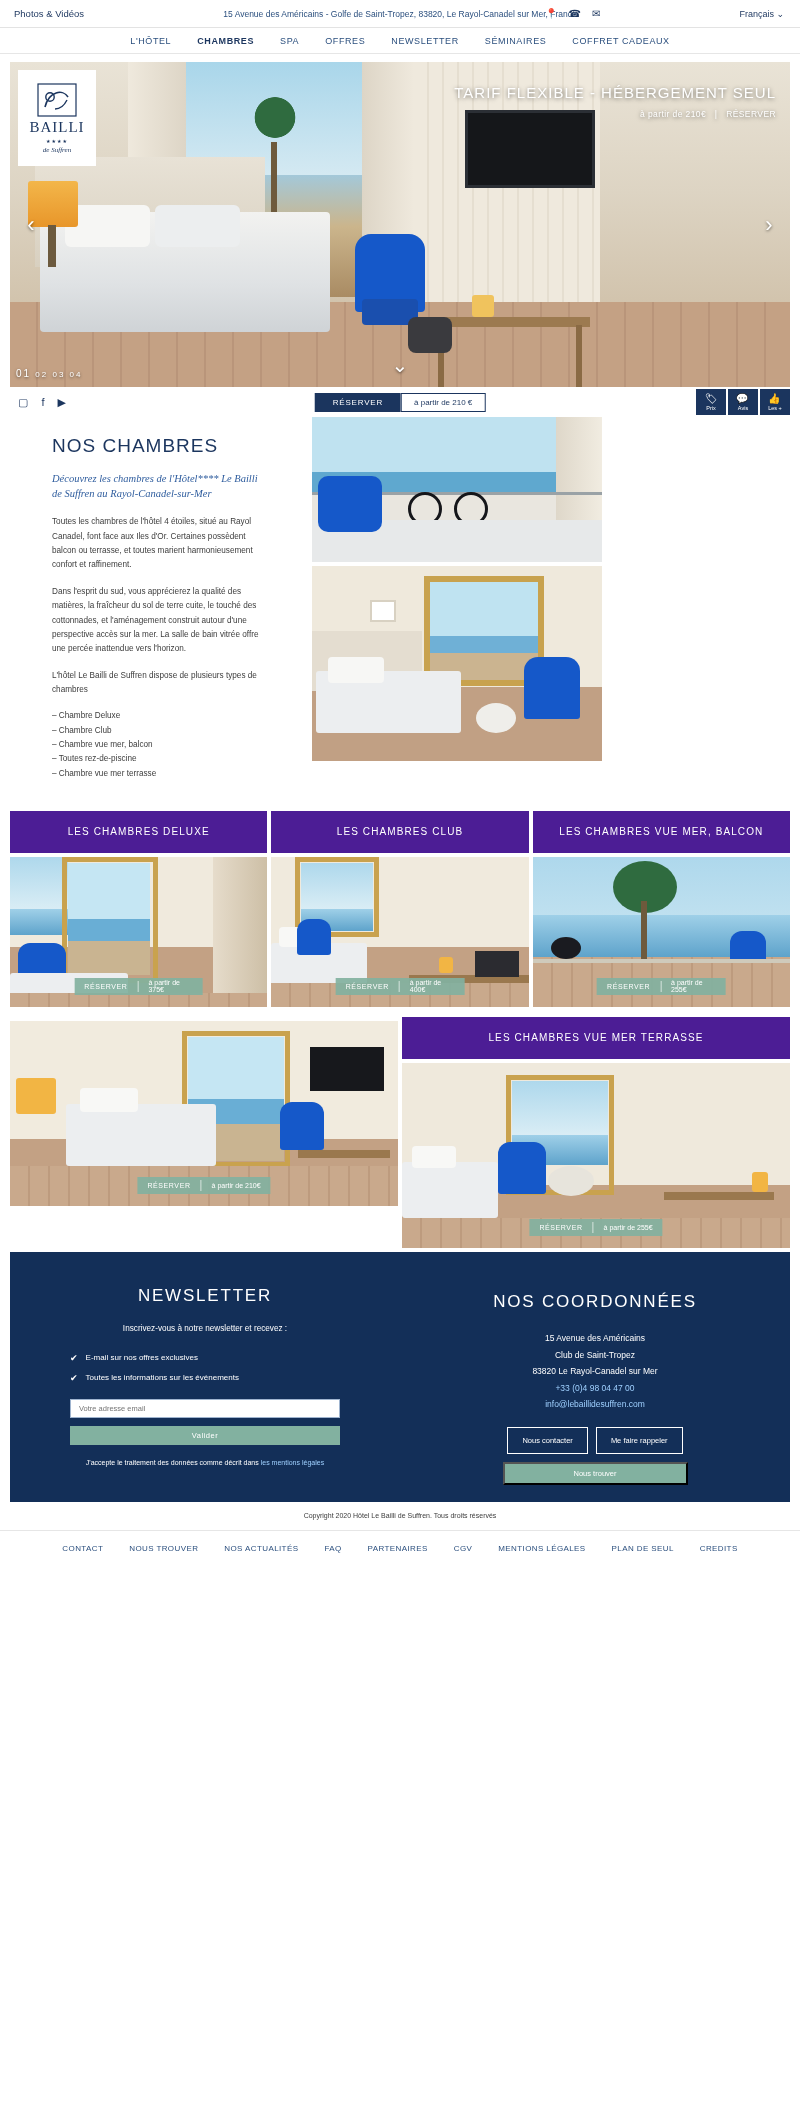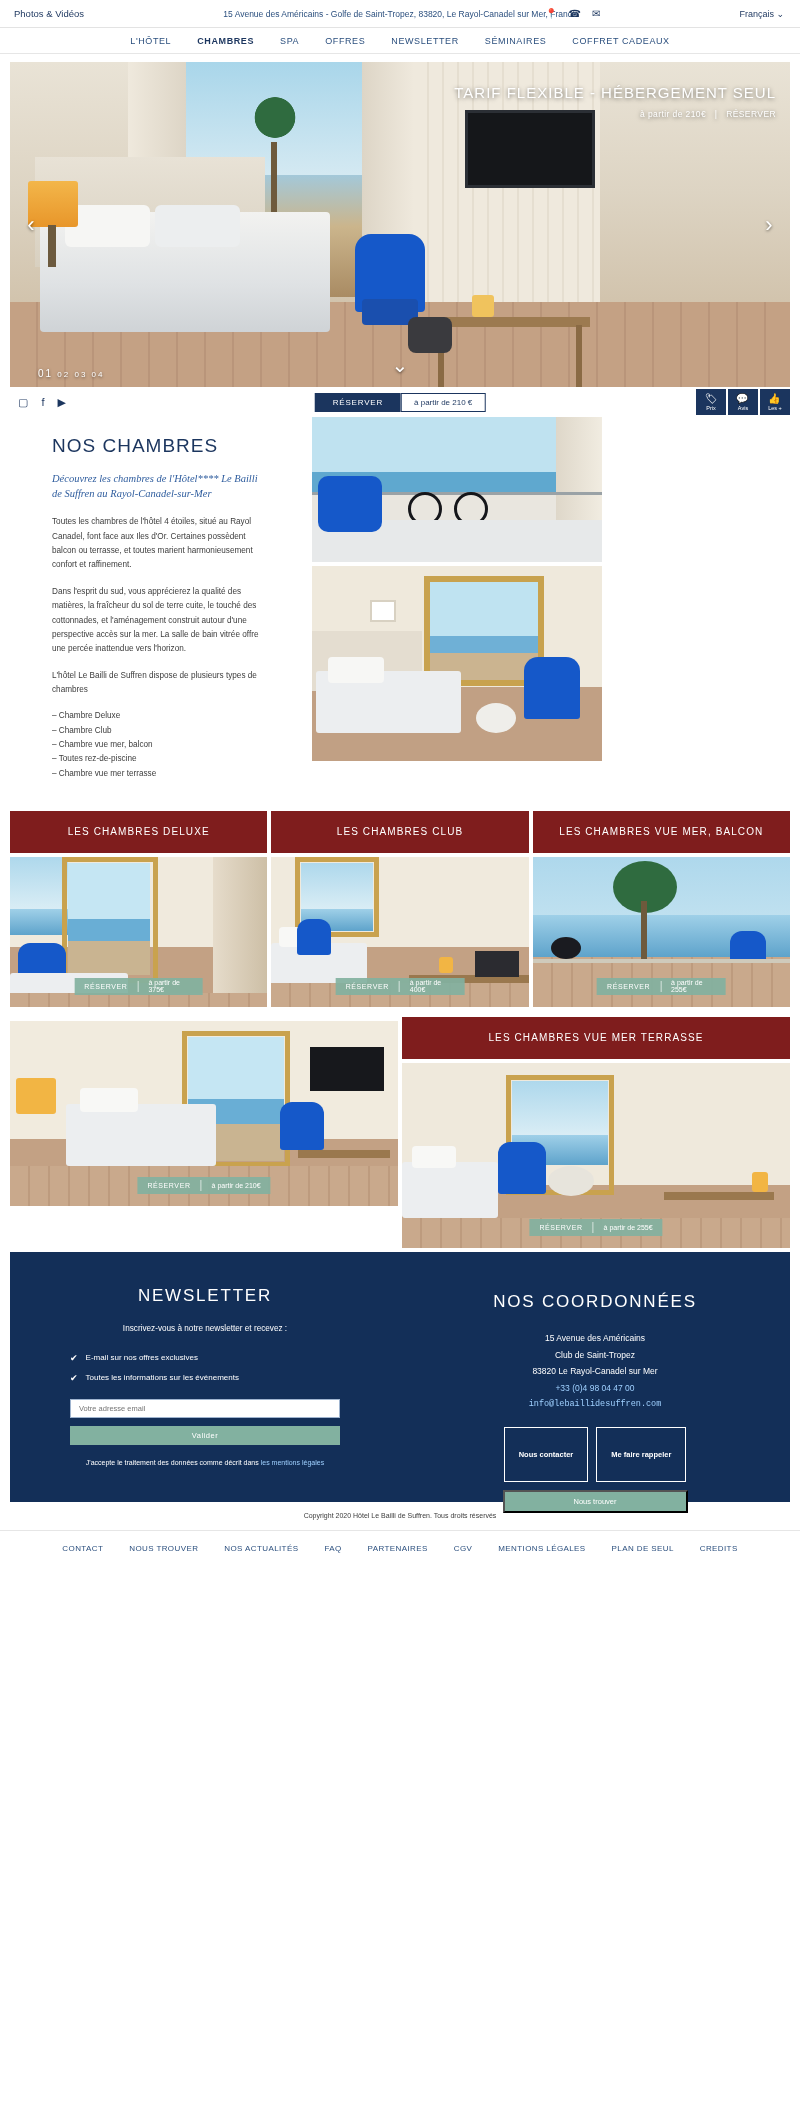--- a/index.html
+++ b/index.html
@@ -126,21 +126,21 @@
     width:26px; height:26px; color:#fff; font-size:22px; line-height:26px; text-align:center;
     text-shadow:0 1px 3px rgba(0,0,0,.6); cursor:pointer;
   }
   .arrow.left { left: 8px; }
   .arrow.right { right: 8px; }
   .hero-chevron {
     position:absolute; left:50%; bottom: 10px; transform:translateX(-50%);
     color:#fff; font-size: 20px; text-shadow:0 1px 3px rgba(0,0,0,.6);
   }
   .hero-pager {
-    position:absolute; left: 28px; bottom: 8px; color:#fff; font-size:8px; letter-spacing:2px;
+    position:absolute; left: 6px; bottom: 8px; color:#fff; font-size:8px; letter-spacing:2px;
     text-shadow:0 1px 3px rgba(0,0,0,.6);
     text-align:right;
   }
   .hero-pager .cur { font-size: 10px; }
 
   
   .subbar {
     height: 30px; display:flex; align-items:center; position: relative;
     margin: 0 10px; background:#fff;
   }
@@ -202,21 +202,21 @@
   .img-room2 .head { position:absolute; left:0; bottom:70px; width:110px; height:60px; background:#e4ddd0;}
   .img-room2 .chair { position:absolute; right:22px; bottom:42px; width:56px; height:62px; background:#1558c9; border-radius:14px 14px 3px 3px;}
   .img-room2 .pouf { position:absolute; right:86px; bottom:28px; width:40px; height:30px; background:#efeeea; border-radius:50%;}
   .img-room2 .art { position:absolute; left:58px; top:34px; width:26px; height:22px; background:#fff; border:2px solid #d8d1c2;}
 
   
   .cats { margin: 10px 10px 0 10px; }
   .cat-row { display:flex; gap: 4px; }
   .cat-col { flex: 1; }
   .cat-title {
-    background:#7f1d1d; color:#fff; height: 42px;
+    background:#4c1d95; color:#fff; height: 42px;
     display:flex; align-items:center; justify-content:center; text-align:center;
     font-size: 10px; letter-spacing: 1.1px; line-height: 1.3; padding: 0 8px;
   }
   .cat-img { height: 150px; position:relative; overflow:hidden; margin-top: 4px; }
   .cat-cta {
     position:absolute; left: 50%; transform: translateX(-50%); bottom: 12px;
     display:flex; align-items:stretch; height: 17px;
     background: rgba(130,177,160,.92); color:#fff; font-size: 7px;
   }
   .cat-cta .a { display:flex; align-items:center; padding: 0 10px; letter-spacing:.6px; }
@@ -254,26 +254,25 @@
     width:100%; height: 19px; background:#82b1a0; color:#fff; border:none;
     font-size: 7.5px; margin-top: 8px; letter-spacing:.5px;
   }
   .news .legal { font-size: 7px; line-height:1.7; margin-top: 12px; }
   .news .legal a { color:#9fd0ff; text-decoration:none; }
 
   .coord { width: 50%; padding: 40px 40px 0 40px; color:#fff; text-align:center; }
   .coord h3 { font-weight:normal; font-size: 17px; letter-spacing: 1.8px; margin-bottom: 18px; }
   .coord .line { font-size: 8.5px; line-height: 1.95; }
   .coord .tel { font-size: 8.5px; color:#9fd0ff; }
-  .coord .mail { font-size: 8.5px; color:#9fd0ff;font-family:Liberation Mono, monospace; }
+  .coord .mail { font-size: 8.5px; color:#9fd0ff; }
   .coord .btns { display:flex; gap: 8px; justify-content:center; margin-top: 14px; }
   .coord .btn-out {
     border:1px solid #fff; color:#fff; background:transparent; font-size:7.5px;
-    padding: 22px 14px;
-    font-weight: bold;
+    padding: 8px 14px;
   }
   .coord .btn-full {
     margin-top: 8px; background:#82b1a0; color:#fff; font-size:7.5px; padding: 5px 0;
     width: 185px; margin-left:auto; margin-right:auto;
   }
 
   
   .copyright {
     height: 28px; display:flex; align-items:center; justify-content:center;
     font-size: 7px; color:#3c3c3c; background:#fff;
@@ -332,20 +331,31 @@
     <div class="hp-chair"></div>
     <div class="hp-chair2"></div>
     <div class="hp-tv"></div>
     <div class="hp-desk"></div>
     <div class="hp-deskleg1"></div>
     <div class="hp-deskleg2"></div>
     <div class="hp-stool"></div>
     <div class="hp-lamp2"></div>
   </div>
 
+  <div class="logo-box">
+    <svg class="mark" viewBox="0 0 40 34">
+      <rect x="1" y="1" width="38" height="32" fill="none" stroke="#1b355e" stroke-width="1.2"></rect>
+      <path d="M8 24 C12 8, 26 6, 31 14" fill="none" stroke="#1b355e" stroke-width="1.6"></path>
+      <circle cx="13" cy="14" r="4.2" fill="none" stroke="#1b355e" stroke-width="1.4"></circle>
+      <path d="M18 26 C24 26, 28 21, 30 17" fill="none" stroke="#1b355e" stroke-width="1.4"></path>
+    </svg>
+    <div class="bailli">BAILLI</div>
+    <div class="stars">★★★★</div>
+    <div class="suffren">de Suffren</div>
+  </div>
 
   <div class="hero-overlay-top">
     <div class="t1">TARIF FLEXIBLE - HÉBERGEMENT SEUL</div>
     <div class="t2">
       <span>à partir de 210€</span>
       <span class="sep">|</span>
       <span>RÉSERVER</span>
     </div>
   </div>
 

